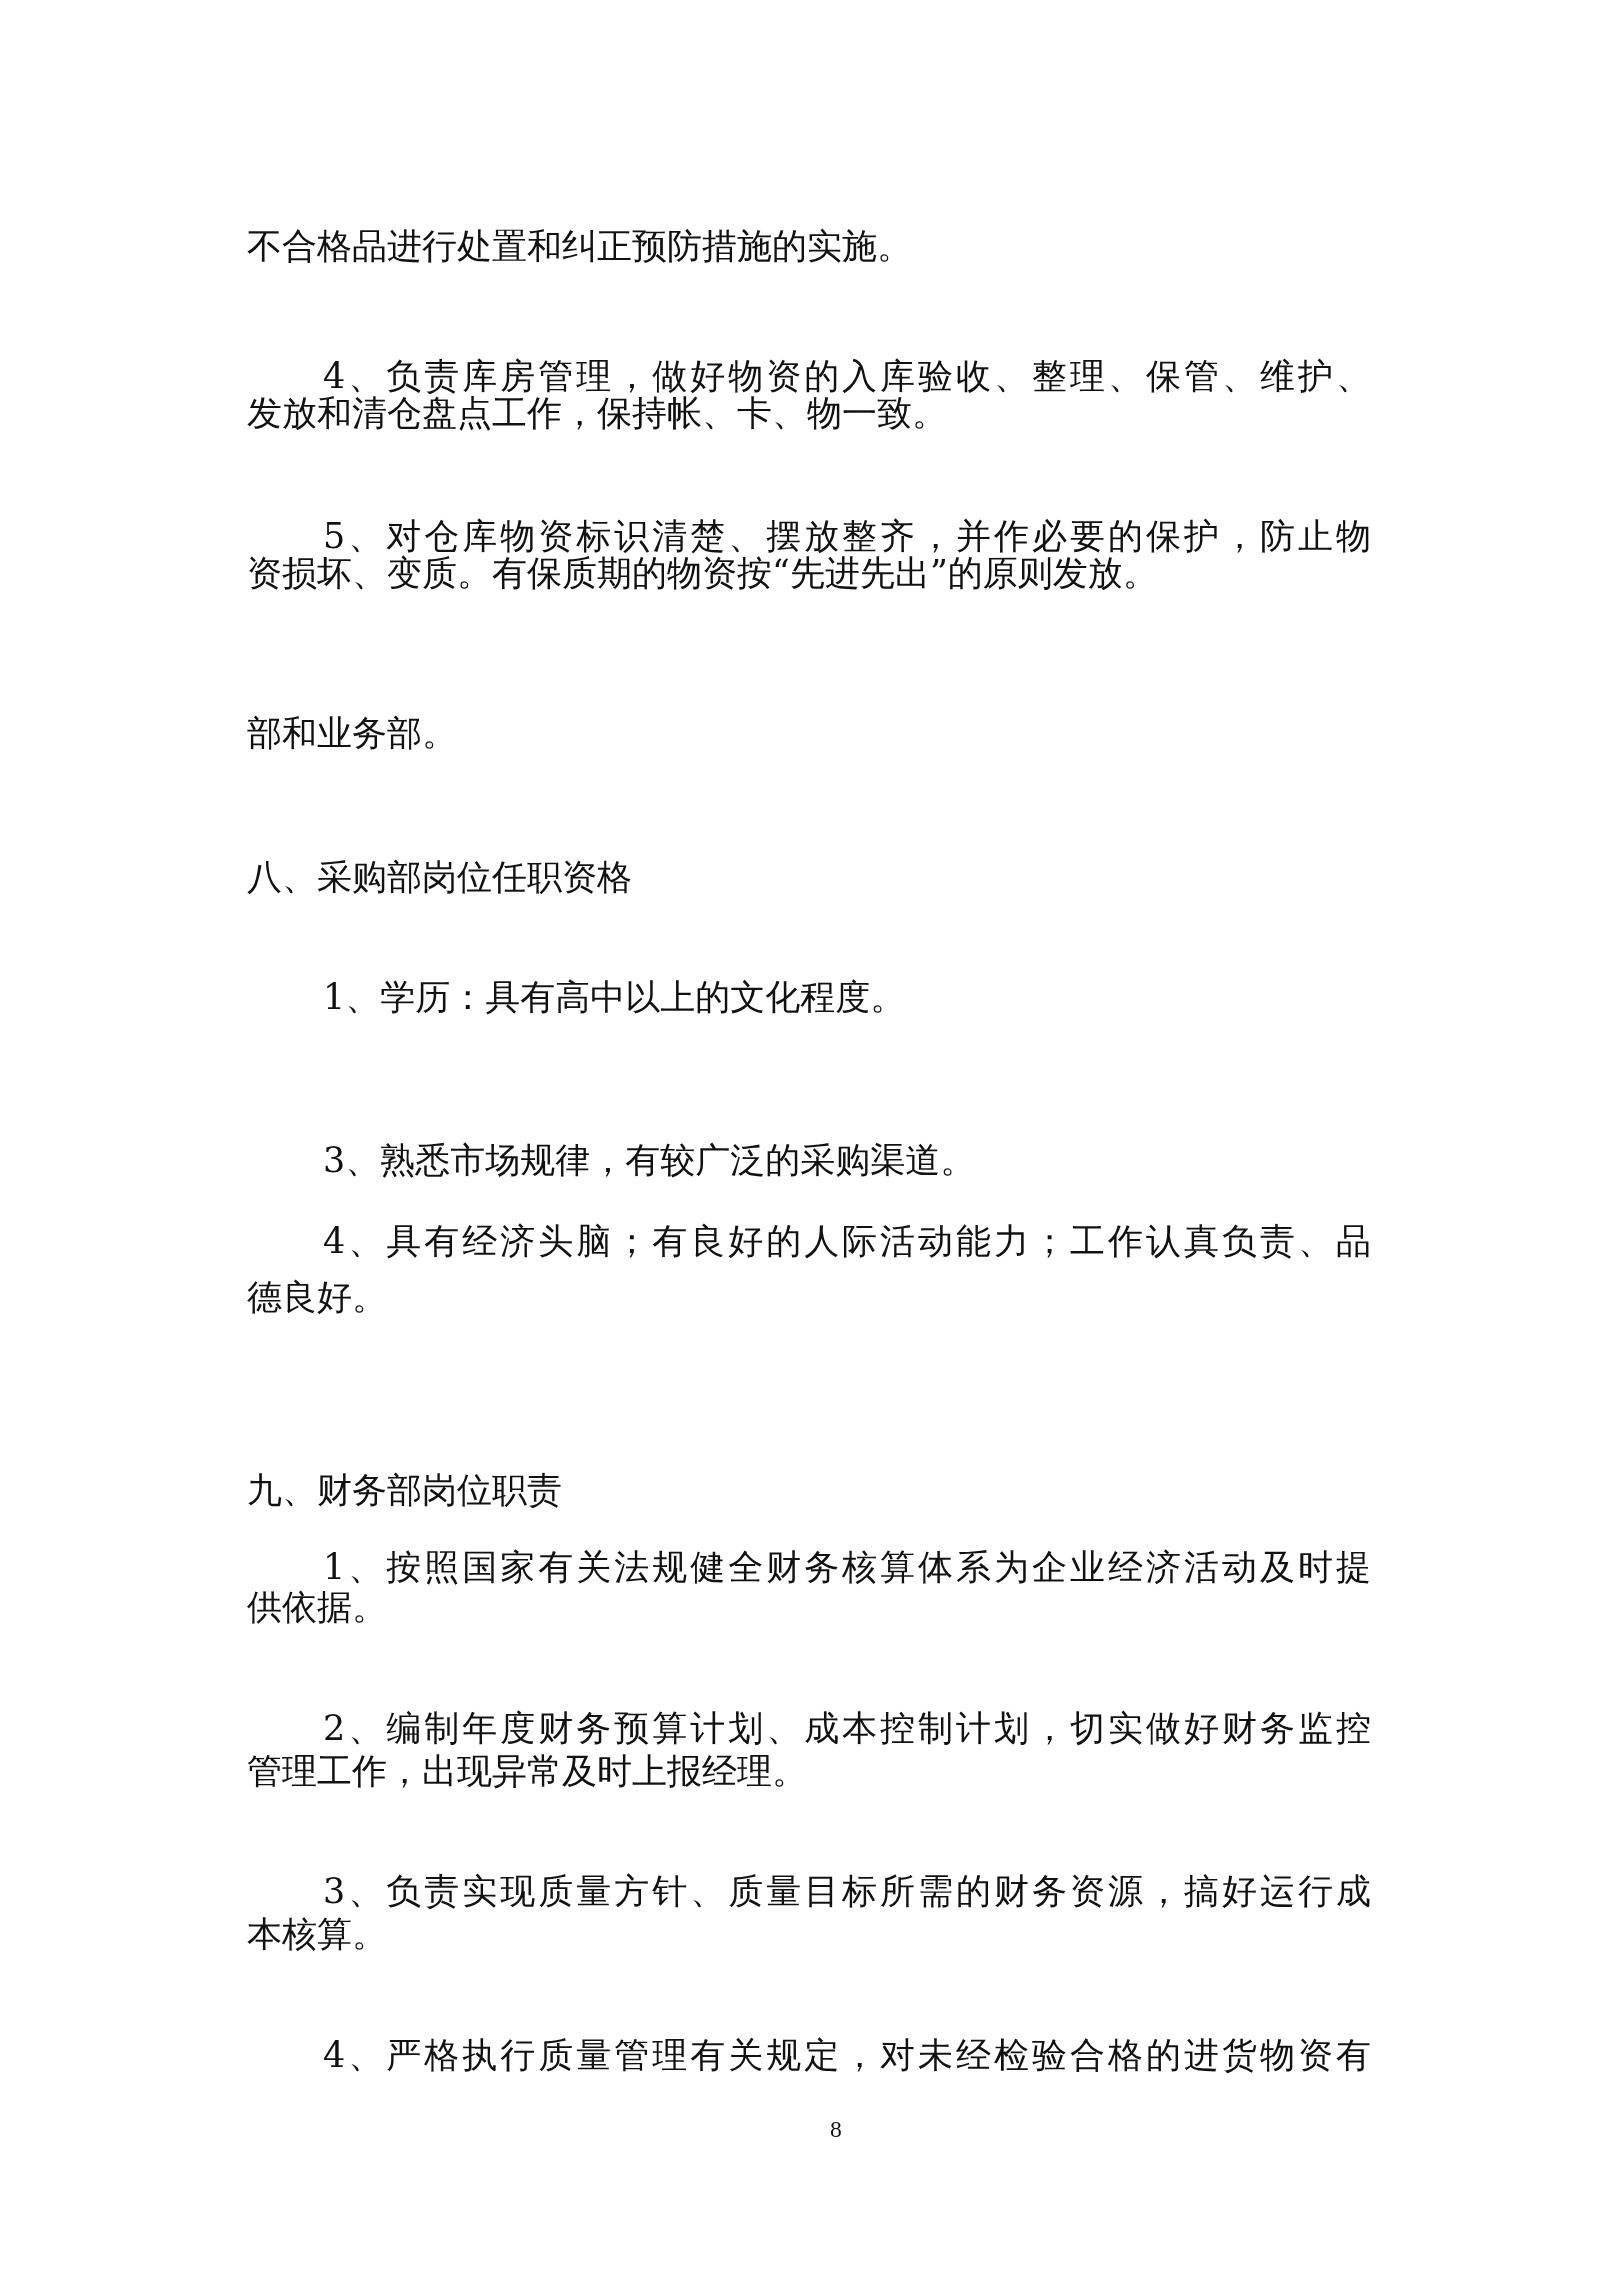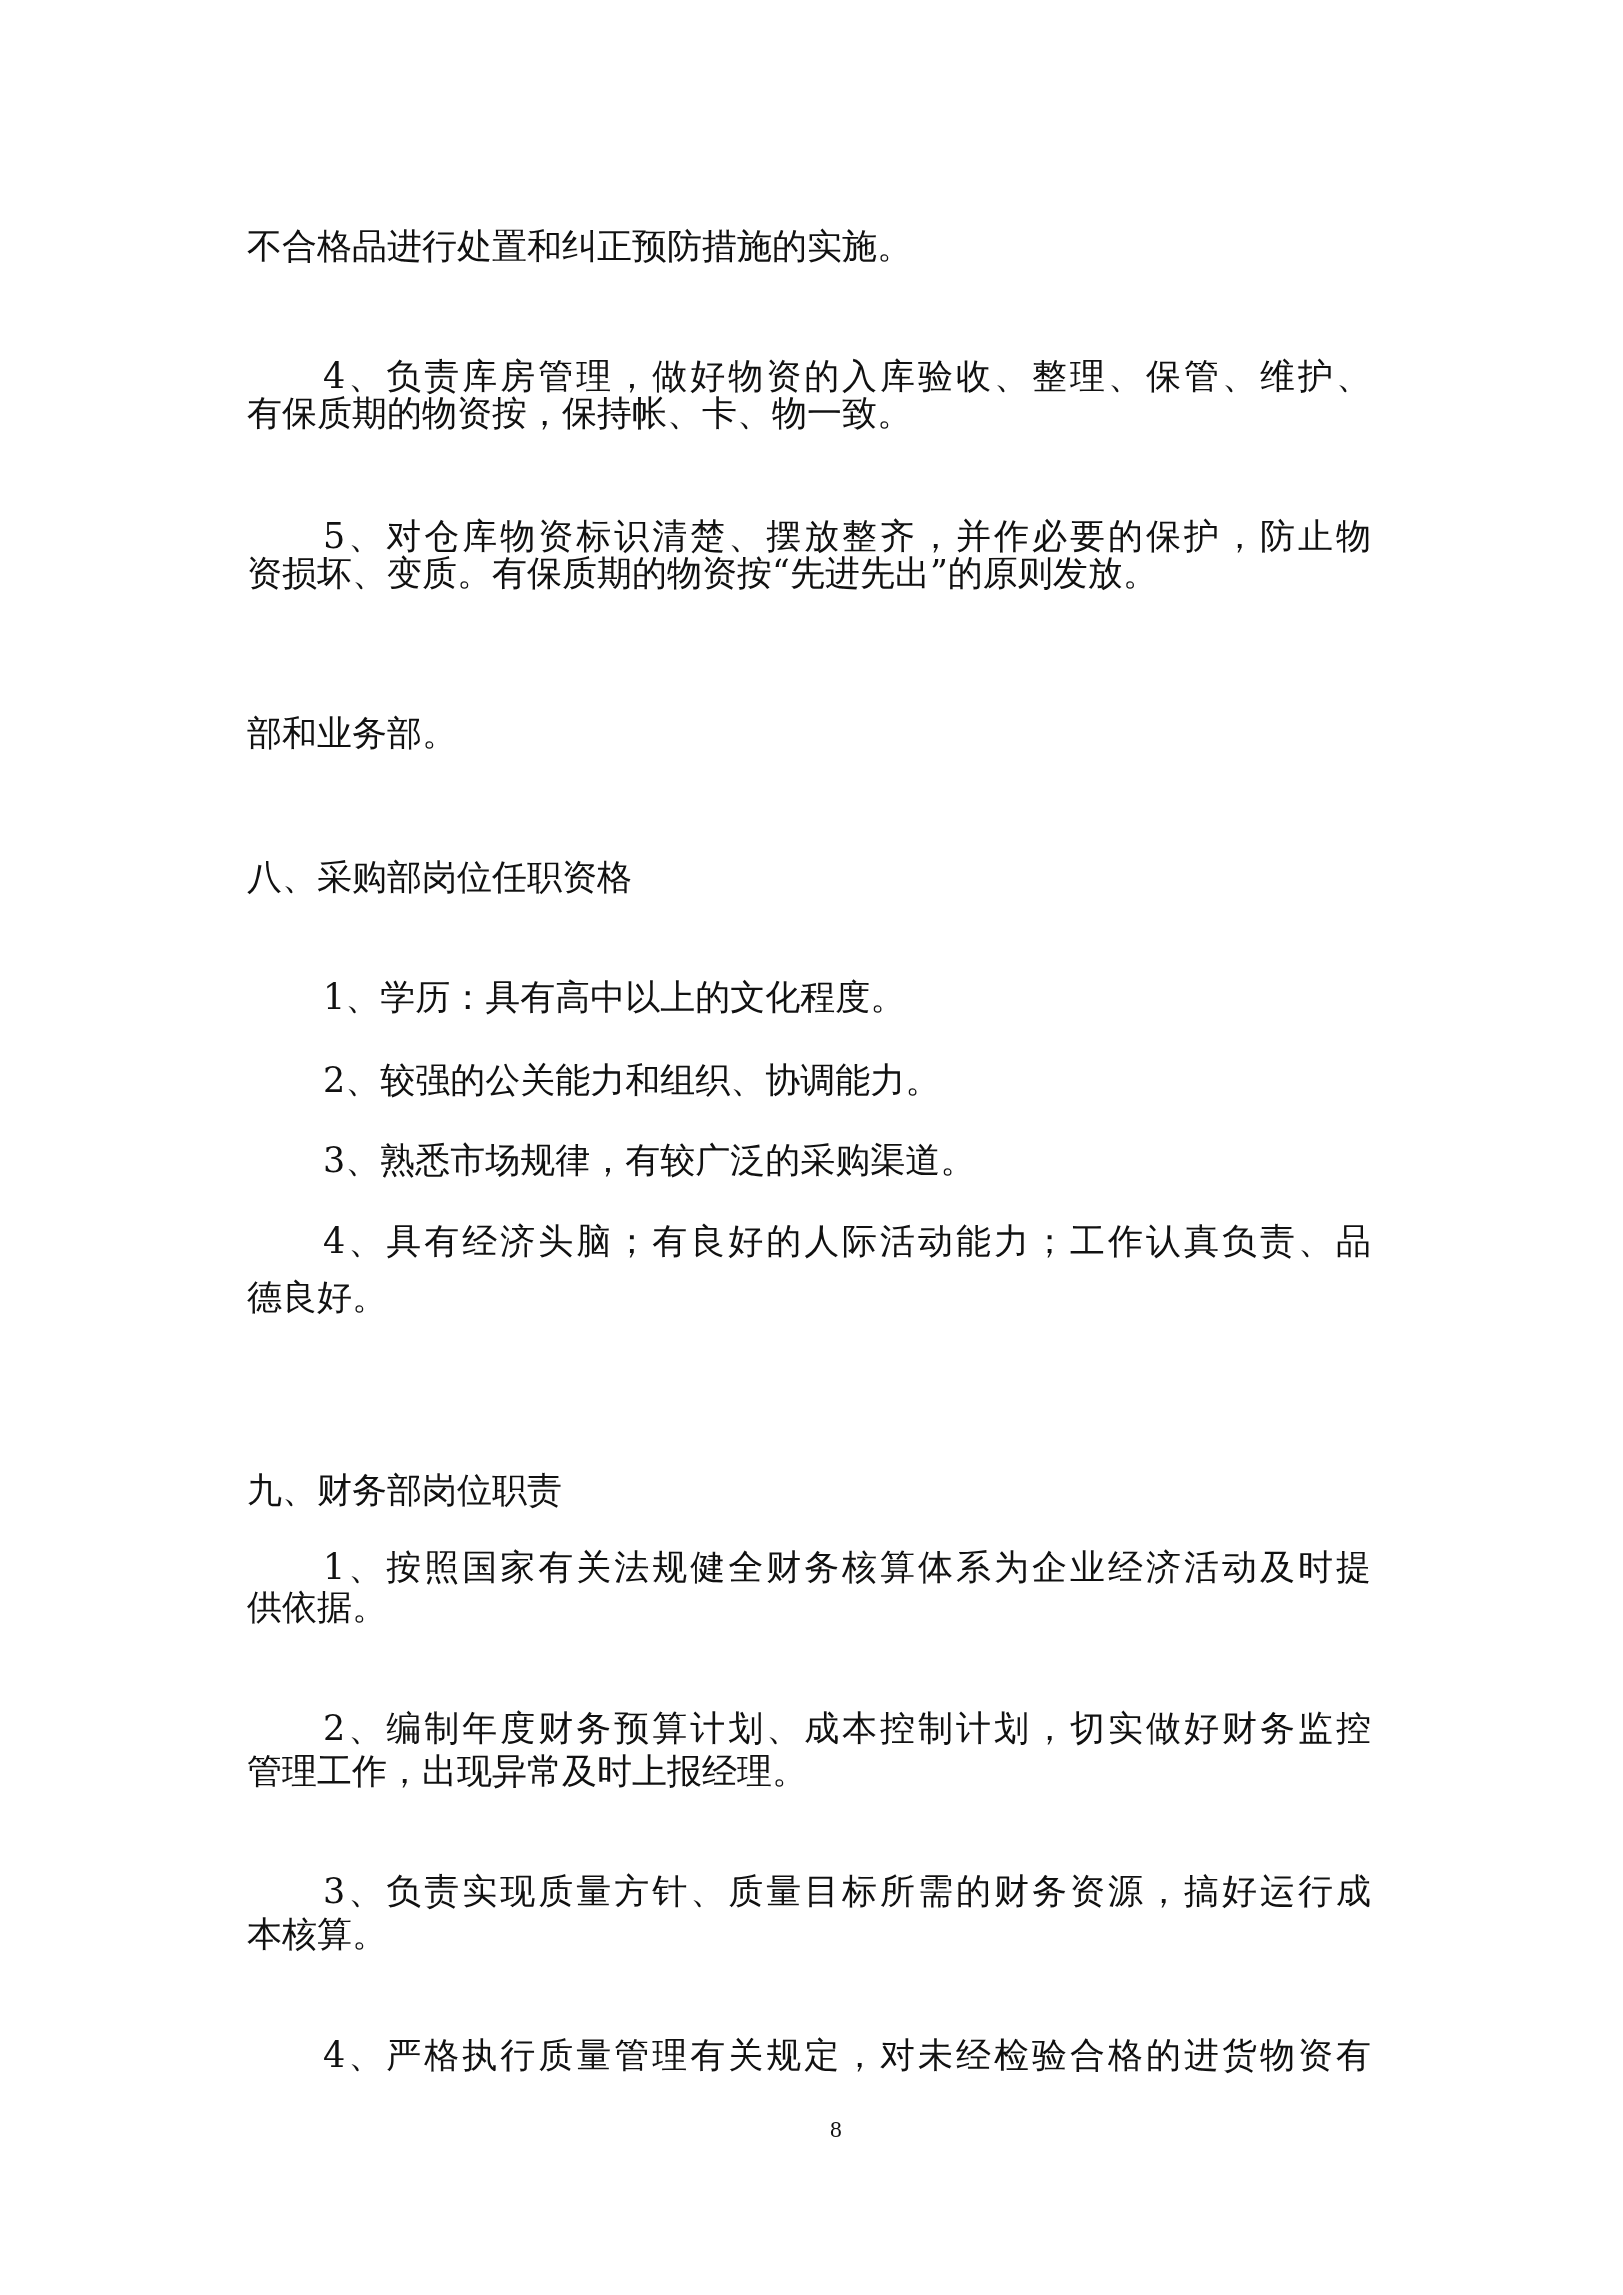--- a/index.html
+++ b/index.html
@@ -31,28 +31,27 @@
     color: #111111;
   }
 </style>
 </head>
 <body>
 
 <div class="page">
 
   <div class="line" style="top:227px">不合格品进行处置和纠正预防措施的实施。</div>
   <div class="line indent full" style="top:317px">4、负责库房管理，做好物资的入库验收、整理、保管、维护、</div>
-  <div class="line" style="top:394px">有保质期的物资按，保持帐、卡、物一致。</div>
+  <div class="line" style="top:394px">发放和清仓盘点工作，保持帐、卡、物一致。</div>
   <div class="line indent full" style="top:477px">5、对仓库物资标识清楚、摆放整齐，并作必要的保护，防止物</div>
   <div class="line" style="top:554px">资损坏、变质。有保质期的物资按“先进先出”的原则发放。</div>
   <div class="line" style="top:714px">部和业务部。</div>
 
   <div class="line" style="top:858px">八、采购部岗位任职资格</div>
   <div class="line indent" style="top:938px">1、学历：具有高中以上的文化程度。</div>
-  <div class="line indent" style="top:1021px">2、较强的公关能力和组织、协调能力。</div>
   <div class="line indent" style="top:1101px">3、熟悉市场规律，有较广泛的采购渠道。</div>
   <div class="line indent full" style="top:1182px">4、具有经济头脑；有良好的人际活动能力；工作认真负责、品</div>
   <div class="line" style="top:1278px">德良好。</div>
 
   <div class="line" style="top:1471px">九、财务部岗位职责</div>
   <div class="line indent full" style="top:1508px">1、按照国家有关法规健全财务核算体系为企业经济活动及时提</div>
   <div class="line" style="top:1588px">供依据。</div>
   <div class="line indent full" style="top:1669px">2、编制年度财务预算计划、成本控制计划，切实做好财务监控</div>
   <div class="line" style="top:1752px">管理工作，出现异常及时上报经理。</div>
   <div class="line indent full" style="top:1832px">3、负责实现质量方针、质量目标所需的财务资源，搞好运行成</div>

